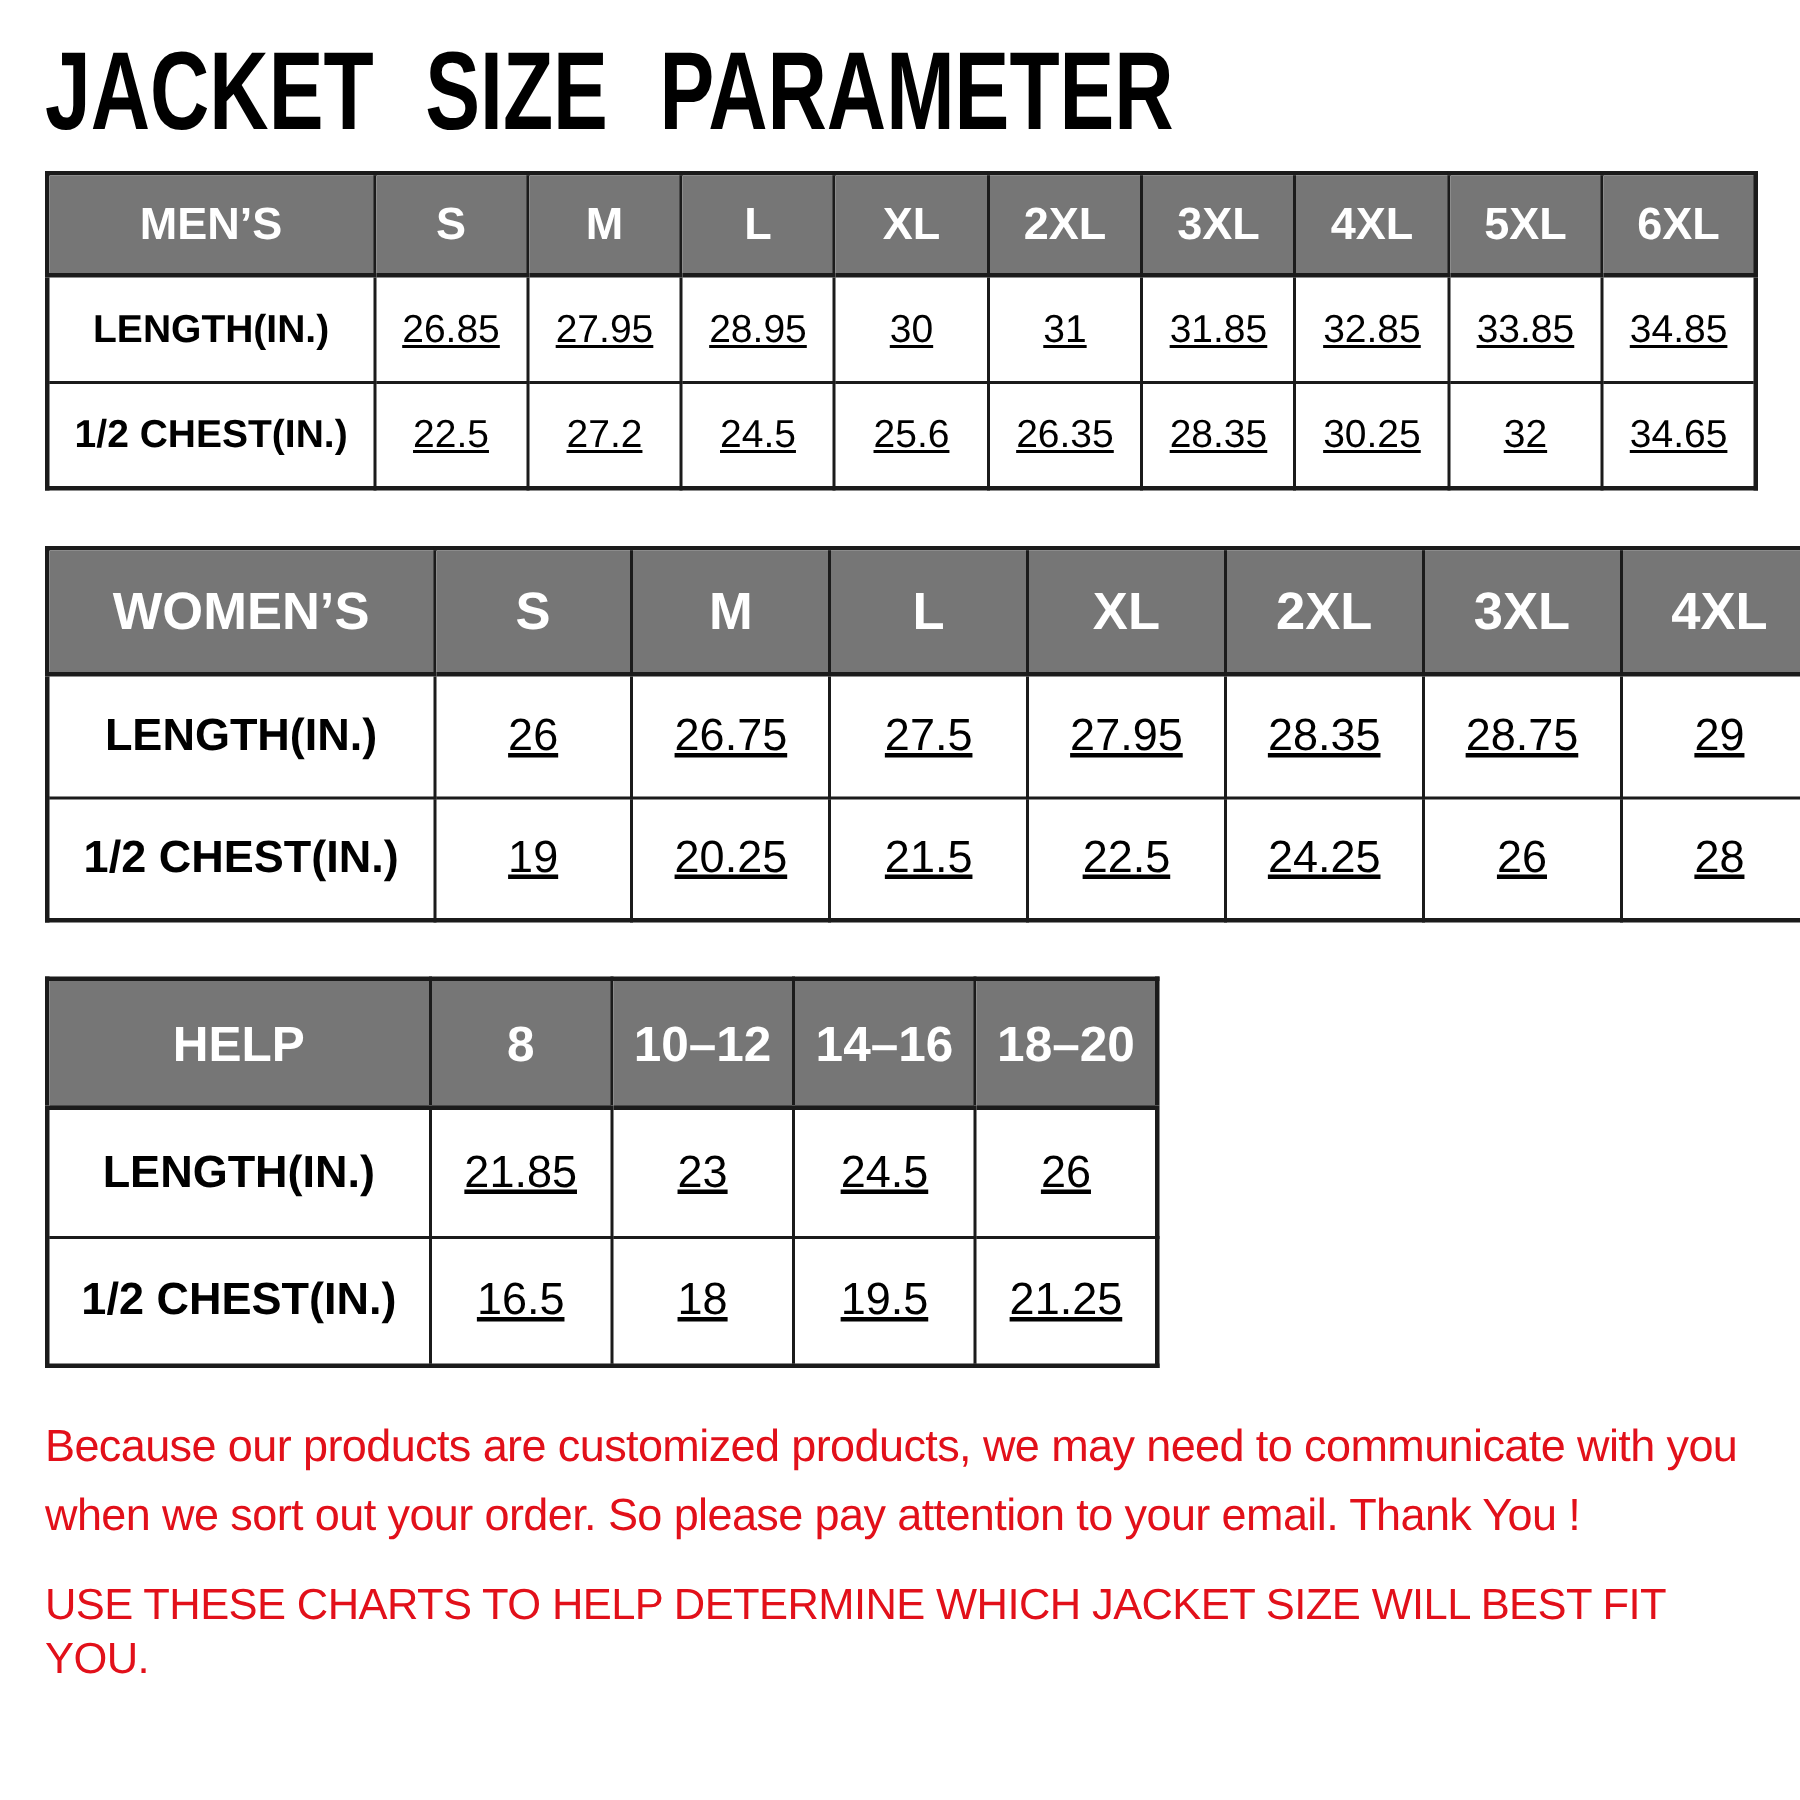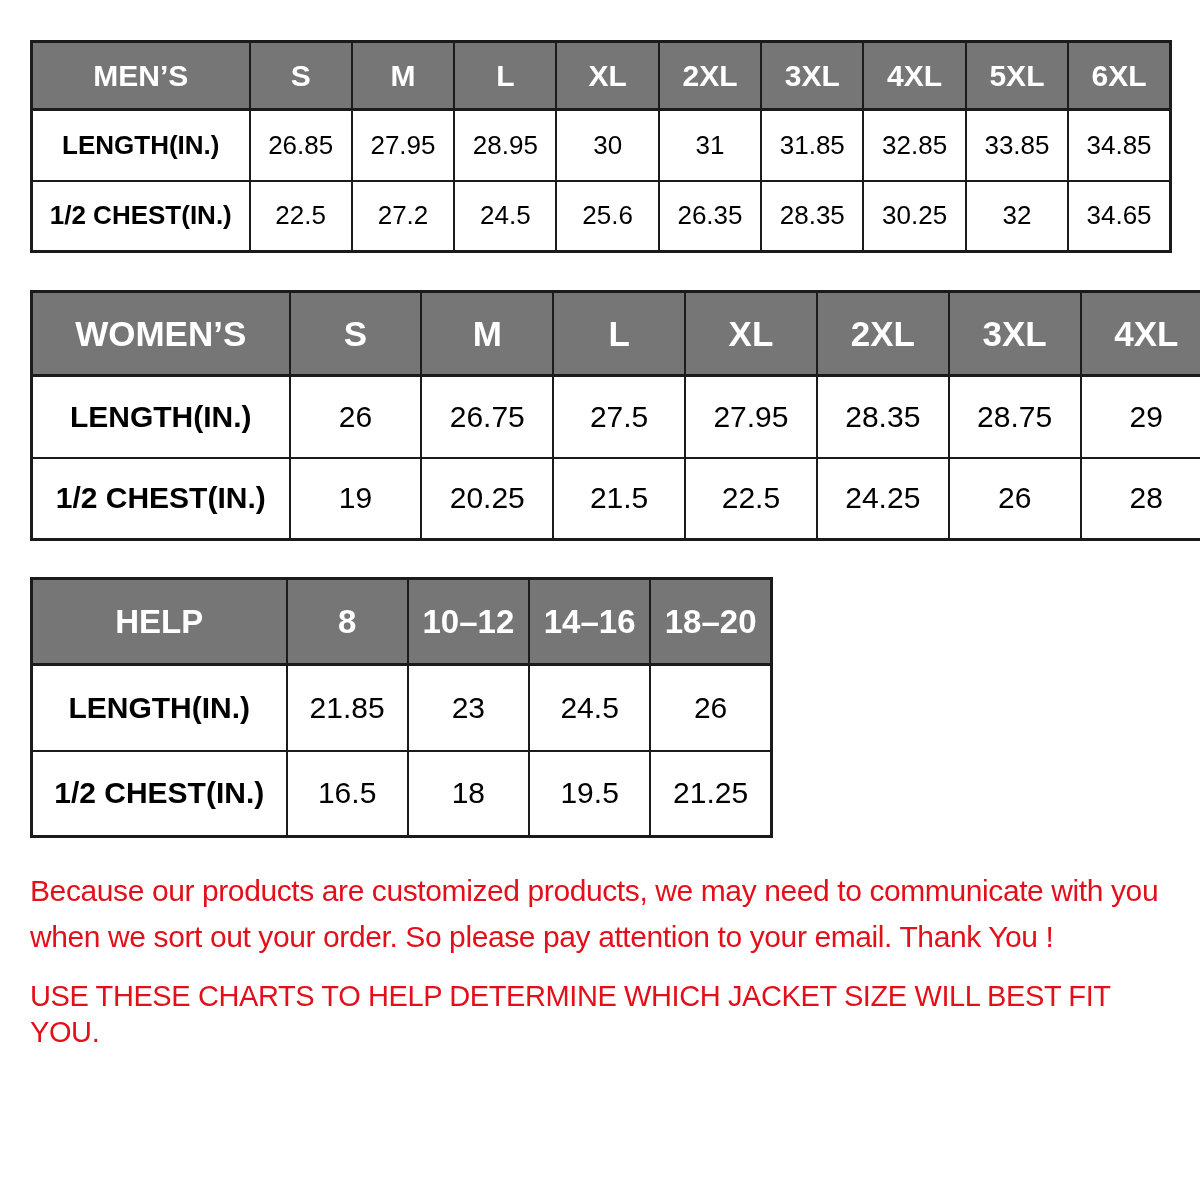--- a/index.html
+++ b/index.html
@@ -40,21 +40,21 @@
   .size-table th,.size-table td{
     border:2px solid var(--border);
     text-align:center;vertical-align:middle;padding:0;
     overflow:hidden;white-space:nowrap;
   }
   .size-table thead th{
     background:var(--gray);color:#ffffff;font-weight:600;
     border-bottom-width:3px;
   }
   .size-table tbody th{font-weight:bold;}
-  .size-table tbody td{font-weight:normal;}
+  .size-table tbody td{font-weight:normal;text-decoration:underline;}
 
   
   .t-mens{width:1142px;margin-top:16px;}
   .t-mens col.col-first{width:218px;}
   .t-mens thead th{height:68px;font-size:30px;}
   .t-mens tbody th,.t-mens tbody td{height:71px;font-size:26px;}
 
   
   .t-womens{width:1184px;margin-top:37px;}
   .t-womens col.col-first{width:258px;}
@@ -75,20 +75,21 @@
   .footer-final{
     margin-top:18px;color:var(--red);font-weight:normal;
     font-size:29px;line-height:36px;letter-spacing:-0.4px;
   }
 </style>
 </head>
 <body>
 
 <div class="page">
 
+  <h1 class="title"><span class="title-inner">JACKET SIZE PARAMETER</span></h1>
 
   <div class="note">
   </div>
 
   <table class="size-table t-mens">
       <colgroup>
         <col class="col-first">
         <col>
         <col>
         <col>

